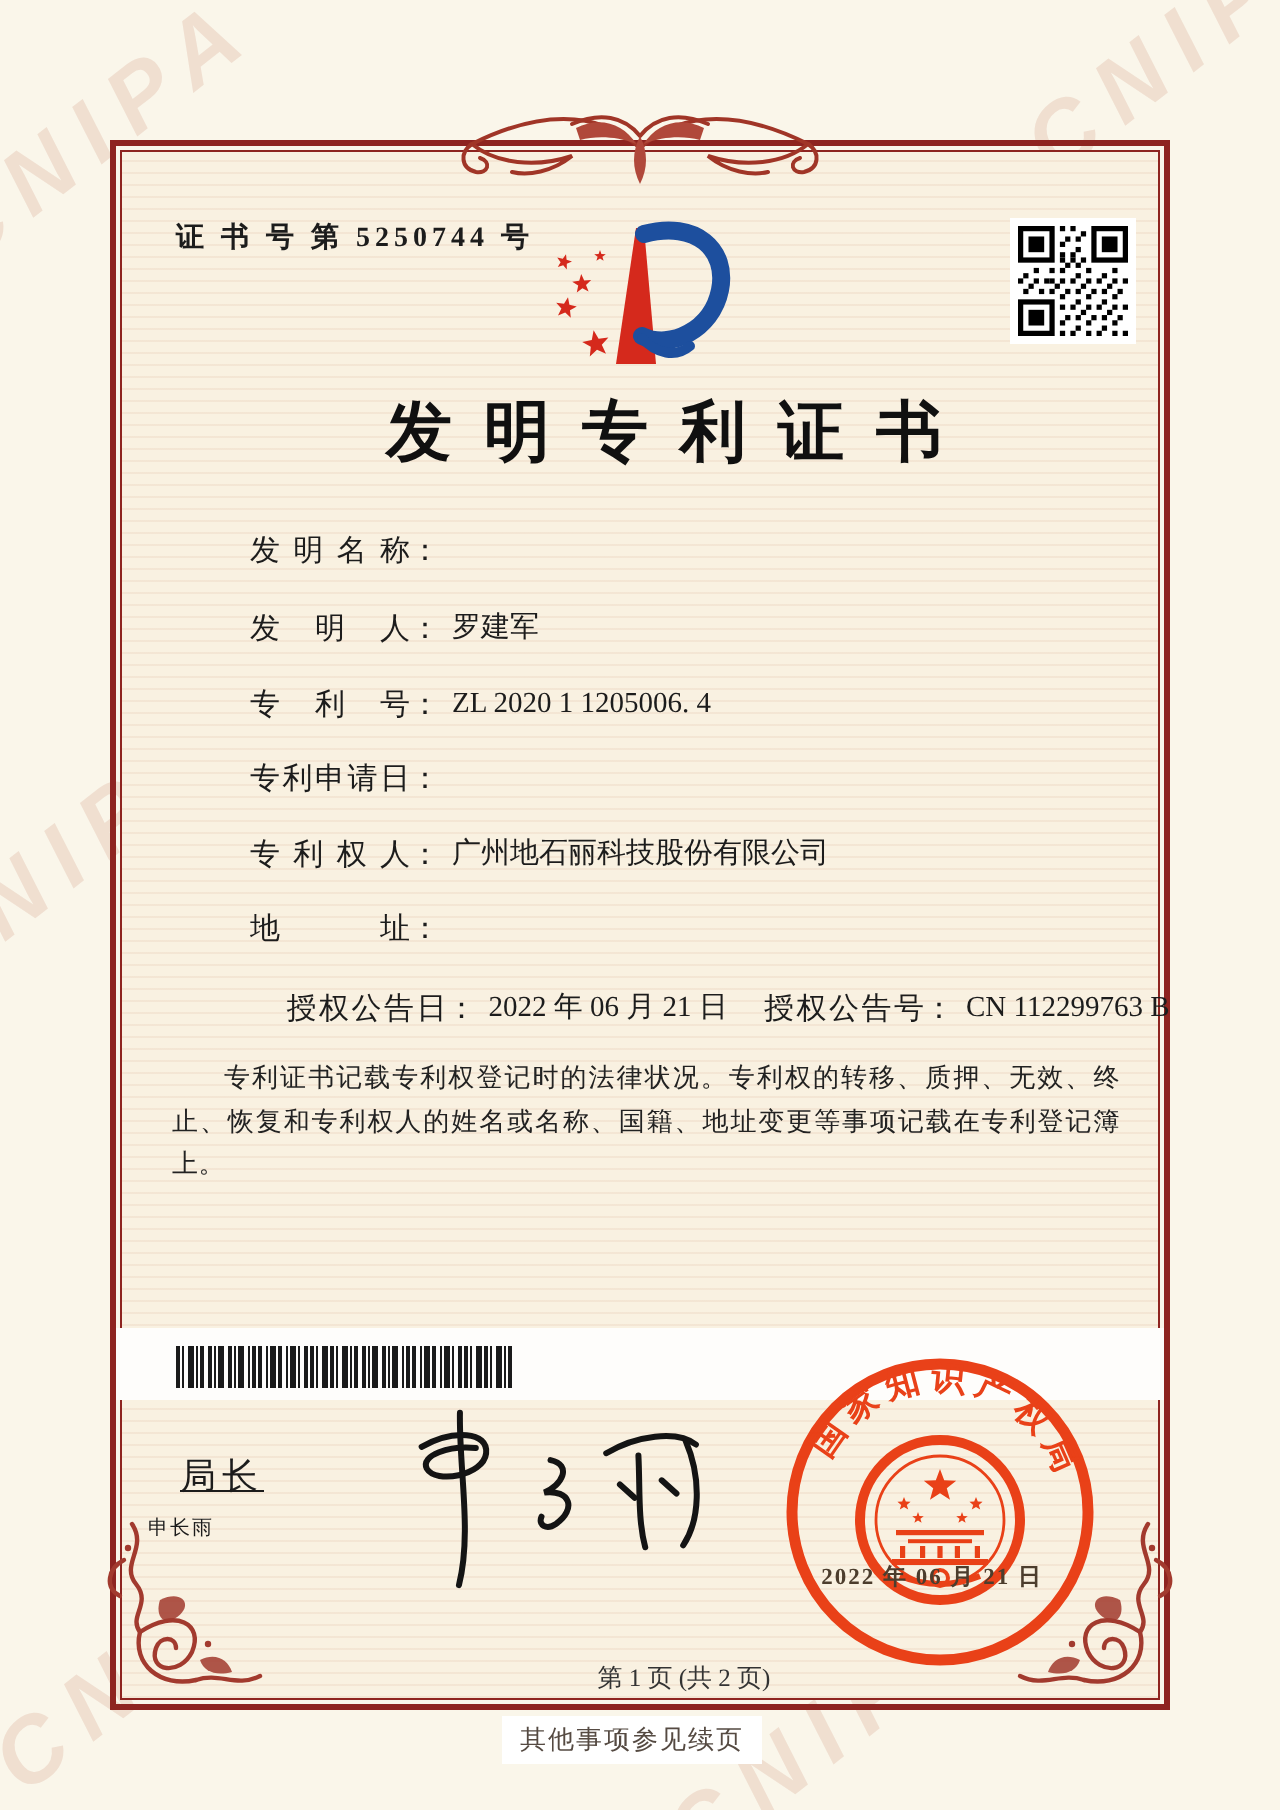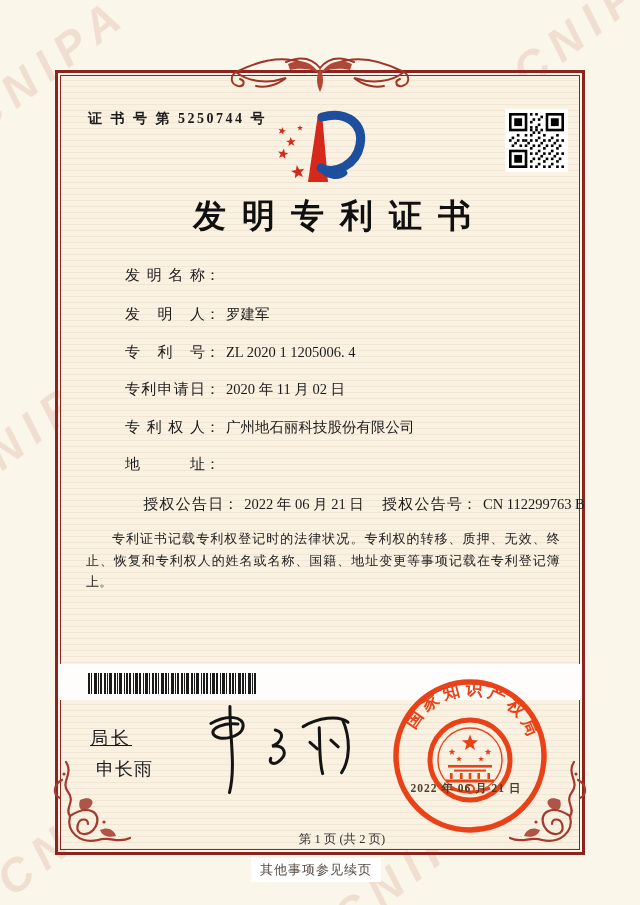--- a/index.html
+++ b/index.html
@@ -26,21 +26,21 @@
   .fvalue{margin-left:6px;width:384px;line-height:18px;}
   .fgroup{display:flex;align-items:flex-start;}
   .fgroup.first{width:257px;justify-content:center;}
   .fgroup .fvalue{width:auto;}
   .paras{left:86px;top:528px;width:474px;font-size:13px;line-height:21.5px;
          text-align:justify;letter-spacing:0.3px;color:#222;}
   .paras p{margin:0;text-indent:2em;}
   .white-strip{left:58px;top:664px;width:524px;height:36px;background:#fefdfb;}
   .barcode{left:88px;top:673px;}
   .signer-title{left:90px;top:726px;font-size:18px;letter-spacing:3px;text-decoration:underline;}
-  .signer-name{left:96px;top:757px;font-size:18px;letter-spacing:1px;}
+  .signer-name{left:74px;top:757px;font-size:10px;letter-spacing:1px;}
   .sig{left:192px;top:688px;z-index:6;}
   .seal{left:388px;top:674px;z-index:5;opacity:.96;}
   .page-info{left:55px;top:831px;width:574px;text-align:center;font-size:12.5px;color:#333;}
   .note{left:251px;top:858px;background:#ffffff;padding:3px 9px;font-size:13px;
         color:#554a42;letter-spacing:1px;z-index:4;}
   .qr-box{left:505px;top:109px;background:#fff;padding:4px;line-height:0;}
   .logo{left:250px;top:106px;}
 </style>
 </head>
 <body>
@@ -220,21 +220,20 @@
     <span class="fvalue">罗建军</span>
   </div>
   <div class="content frow" style="top:343px">
     <span class="flabel">专利号</span>
       <span class="fcolon">：</span>
     <span class="fvalue">ZL 2020 1 1205006. 4</span>
   </div>
   <div class="content frow" style="top:380px">
     <span class="flabel">专利申请日</span>
       <span class="fcolon">：</span>
-    <span class="fvalue">2020 年 11 月 02 日</span>
   </div>
   <div class="content frow" style="top:418px">
     <span class="flabel">专利权人</span>
       <span class="fcolon">：</span>
     <span class="fvalue">广州地石丽科技股份有限公司</span>
   </div>
   <div class="content frow" style="top:455px">
     <span class="flabel">地址</span>
       <span class="fcolon">：</span>
   </div>

